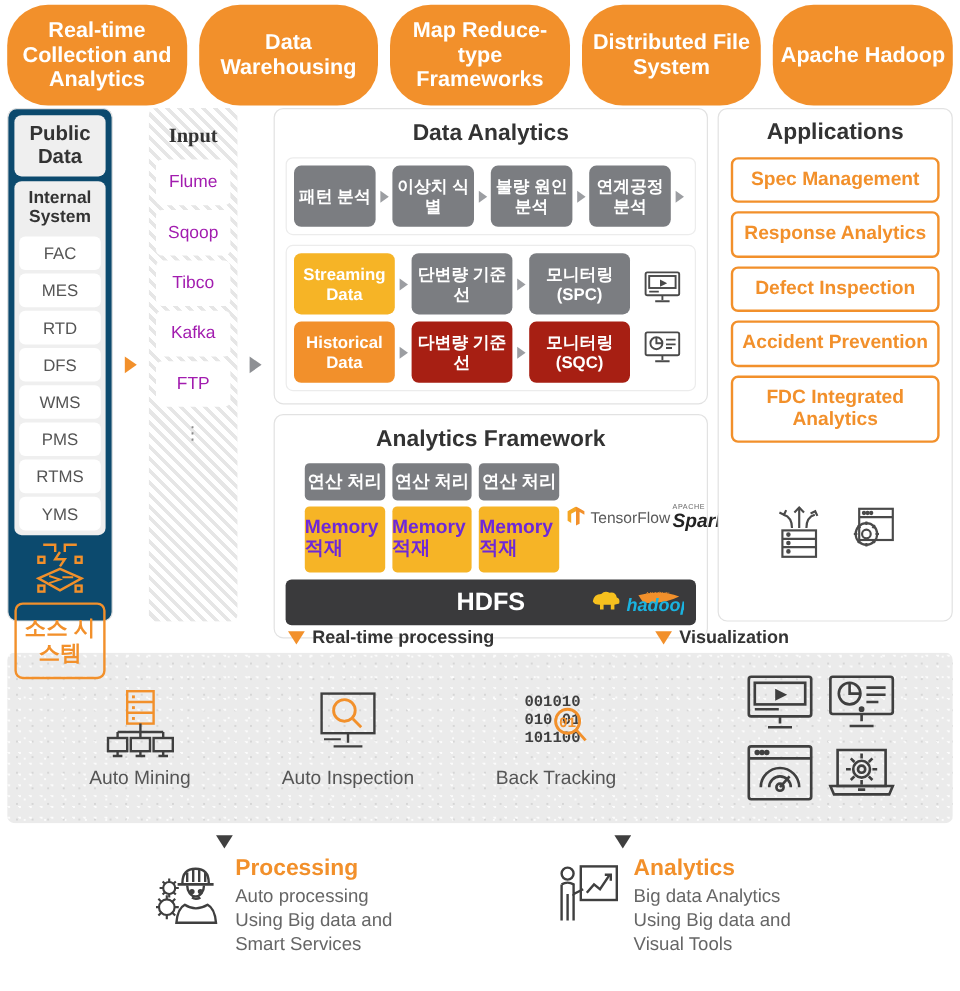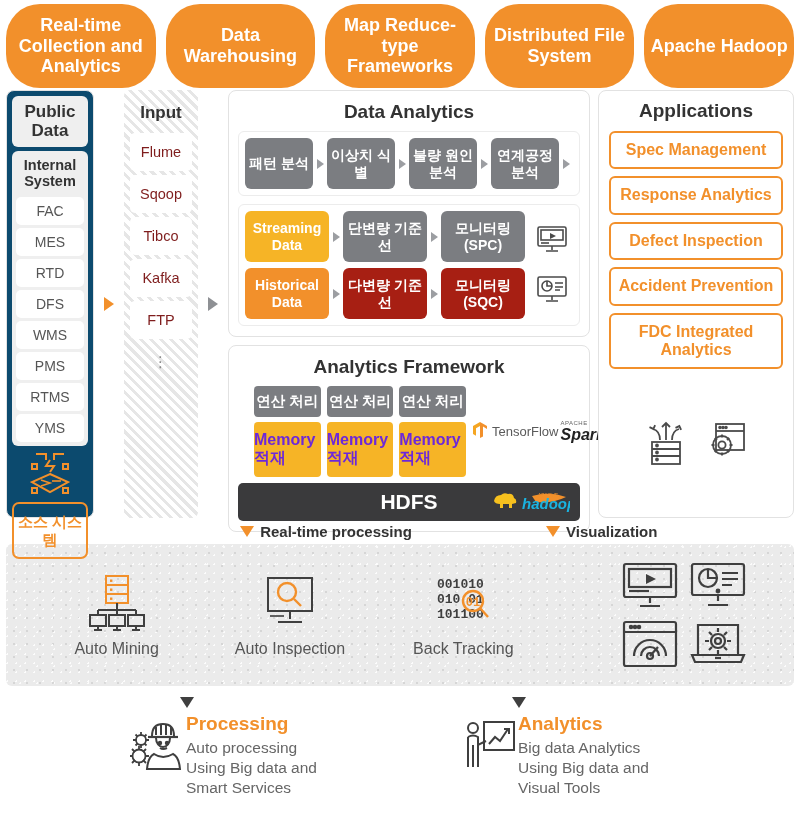--- a/index.html
+++ b/index.html
@@ -94,21 +94,21 @@
     flex: 1;
     display: flex;
     align-items: center;
     justify-content: center;
   }
   .pd-source {
     border: 2px solid #f2902b;
     border-radius: 7px;
     text-align: center;
     color: #f2902b;
-    font-size: 15px;
+    font-size: 18px;
     font-weight: bold;
     line-height: 1.15;
     padding: 9px 0;
   }
 
   
   .arrow-col {
     width: 14px;
     display: flex;
     align-items: center;
@@ -133,27 +133,28 @@
     background-color: #f4f4f4;
     background-image: repeating-linear-gradient(45deg,
        #ffffff 0px, #ffffff 4px, #e6e6e6 4px, #e6e6e6 7px);
   }
   .in-head {
     text-align: center;
     font-size: 17px;
     font-weight: bold;
     color: #333;
     padding: 8px 0 6px 0;
+    font-family: Liberation Serif, serif;
   }
   .in-item {
     background: #ffffff;
     border-radius: 5px;
     text-align: center;
     font-size: 14.5px;
-    color: #7f1d1d;
+    color: #a21caf;
     padding: 11px 0;
   }
   .in-dots {
     text-align: center;
     color: #8a8a8a;
     font-size: 15px;
     letter-spacing: 1px;
     line-height: 0.7;
     padding-top: 14px;
   }
@@ -323,21 +324,21 @@
 
   
   .footer {
     display: flex;
     padding: 8px 6px 0 6px;
     height: 116px;
   }
   .foot-spacer { width: 124px; }
   .foot-col { flex: 1; display:flex; flex-direction: column; }
   .foot-tri { padding-left: 50px; margin-bottom: 2px; }
-  .foot-body { display:flex; align-items: flex-start; }
+  .foot-body { display:flex; gap: 10px; align-items: flex-start; }
   .foot-text .f-title {
     color:#f2902b; font-size: 19px; font-weight: bold; line-height: 1.1; margin-bottom: 3px;
   }
   .foot-text .f-line { color:#666; font-size: 15.5px; line-height: 1.28; }
   svg { display:block; }
 </style>
 </head>
 <body>
 
 <div class="top-row">

